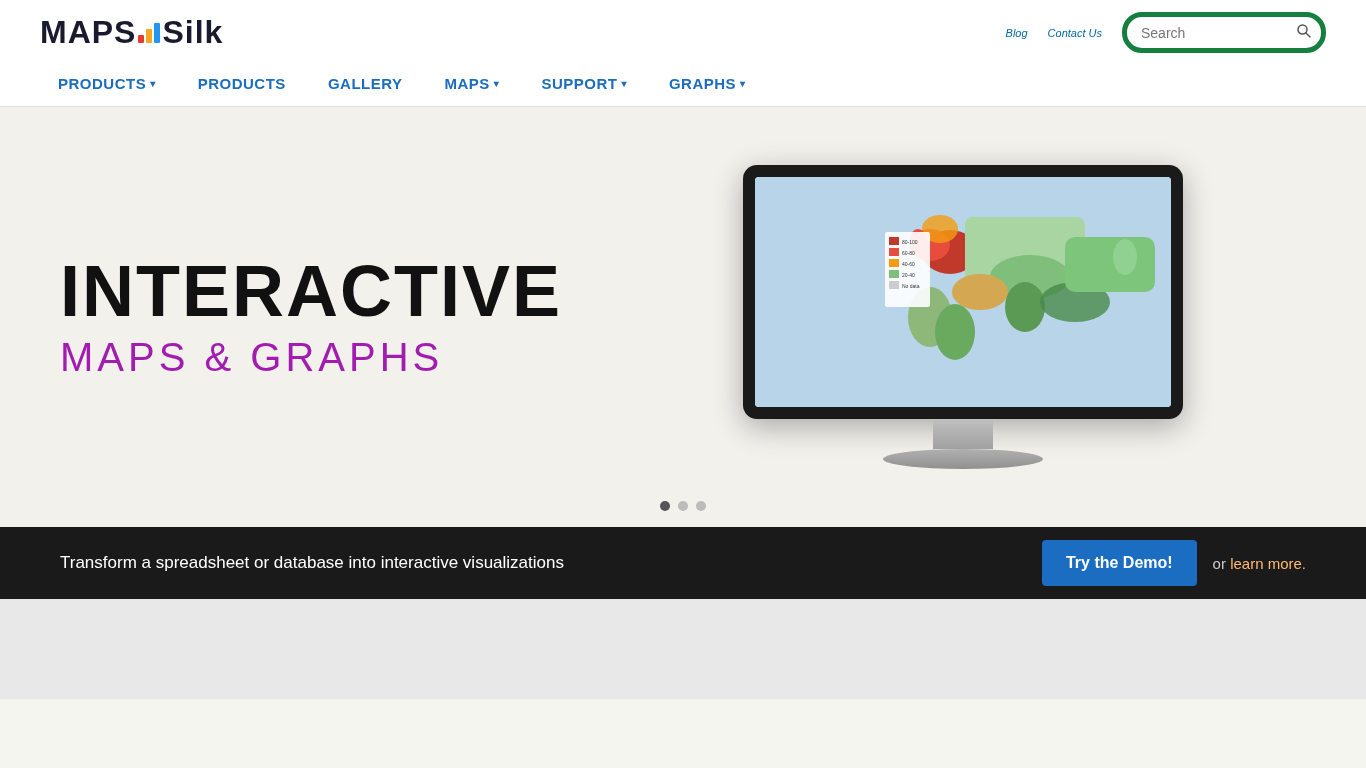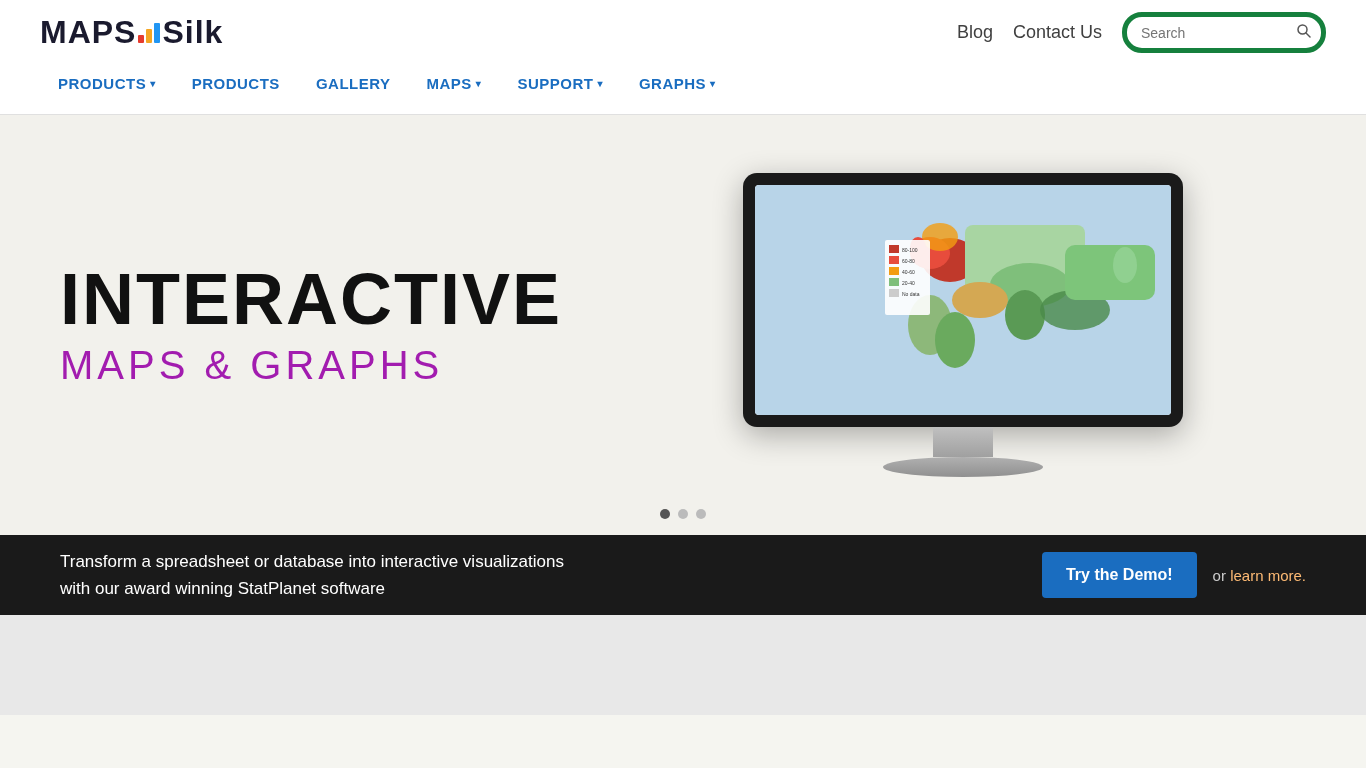--- a/index.html
+++ b/index.html
@@ -44,23 +44,24 @@
     .logo-bar-icon .b1 { width: 6px; height: 8px; background: #e63b2e; border-radius: 1px; }
     .logo-bar-icon .b2 { width: 6px; height: 14px; background: #f5a623; border-radius: 1px; }
     .logo-bar-icon .b3 { width: 6px; height: 20px; background: #2196F3; border-radius: 1px; }
 
     .header-right {
       display: flex;
       align-items: center;
       gap: 20px;
     }
     .header-link {
-      color: #404040;
+      color: #0369a1;
       text-decoration: none;
-      font-size: 18px;
+      font-size: 11px;
+      font-style: italic;
     }
 
     .search-box {
       display: flex;
       align-items: center;
       border: 5px solid #15803d;
       border-radius: 20px;
       overflow: hidden;
       background: #fff;
     }
@@ -78,22 +79,22 @@
       cursor: pointer;
       padding: 7px 10px;
       color: #555;
       font-size: 14px;
     }
 
     
     .nav {
       display: flex;
       align-items: center;
-      gap: 0;
-      padding-bottom: 8px;
+      gap: 6px;
+      padding-bottom: 0;
     }
     .nav-item {
       display: flex;
       align-items: center;
       padding: 14px 18px;
       color: #1a6dc0;
       font-weight: bold;
       font-size: 15px;
       text-decoration: none;
       cursor: pointer;
@@ -361,21 +362,20 @@
   <div class="carousel-dots" style="position:absolute; bottom:16px; left:50%; transform:translateX(-50%);">
     <div class="dot active"></div>
     <div class="dot"></div>
     <div class="dot"></div>
   </div>
 </section>
 
 <section class="bottom-banner">
   <div class="banner-text">
     <span>Transform a spreadsheet or database into interactive visualizations</span><br>
-    <span>with our award winning StatPlanet software</span>
   </div>
   <div class="banner-actions">
     <button class="demo-button">Try the Demo!</button>
     <span class="learn-more-text">
       <span>or</span>
       <a class="learn-more-link" href="#">learn more.</a>
     </span>
   </div>
 </section>
 

